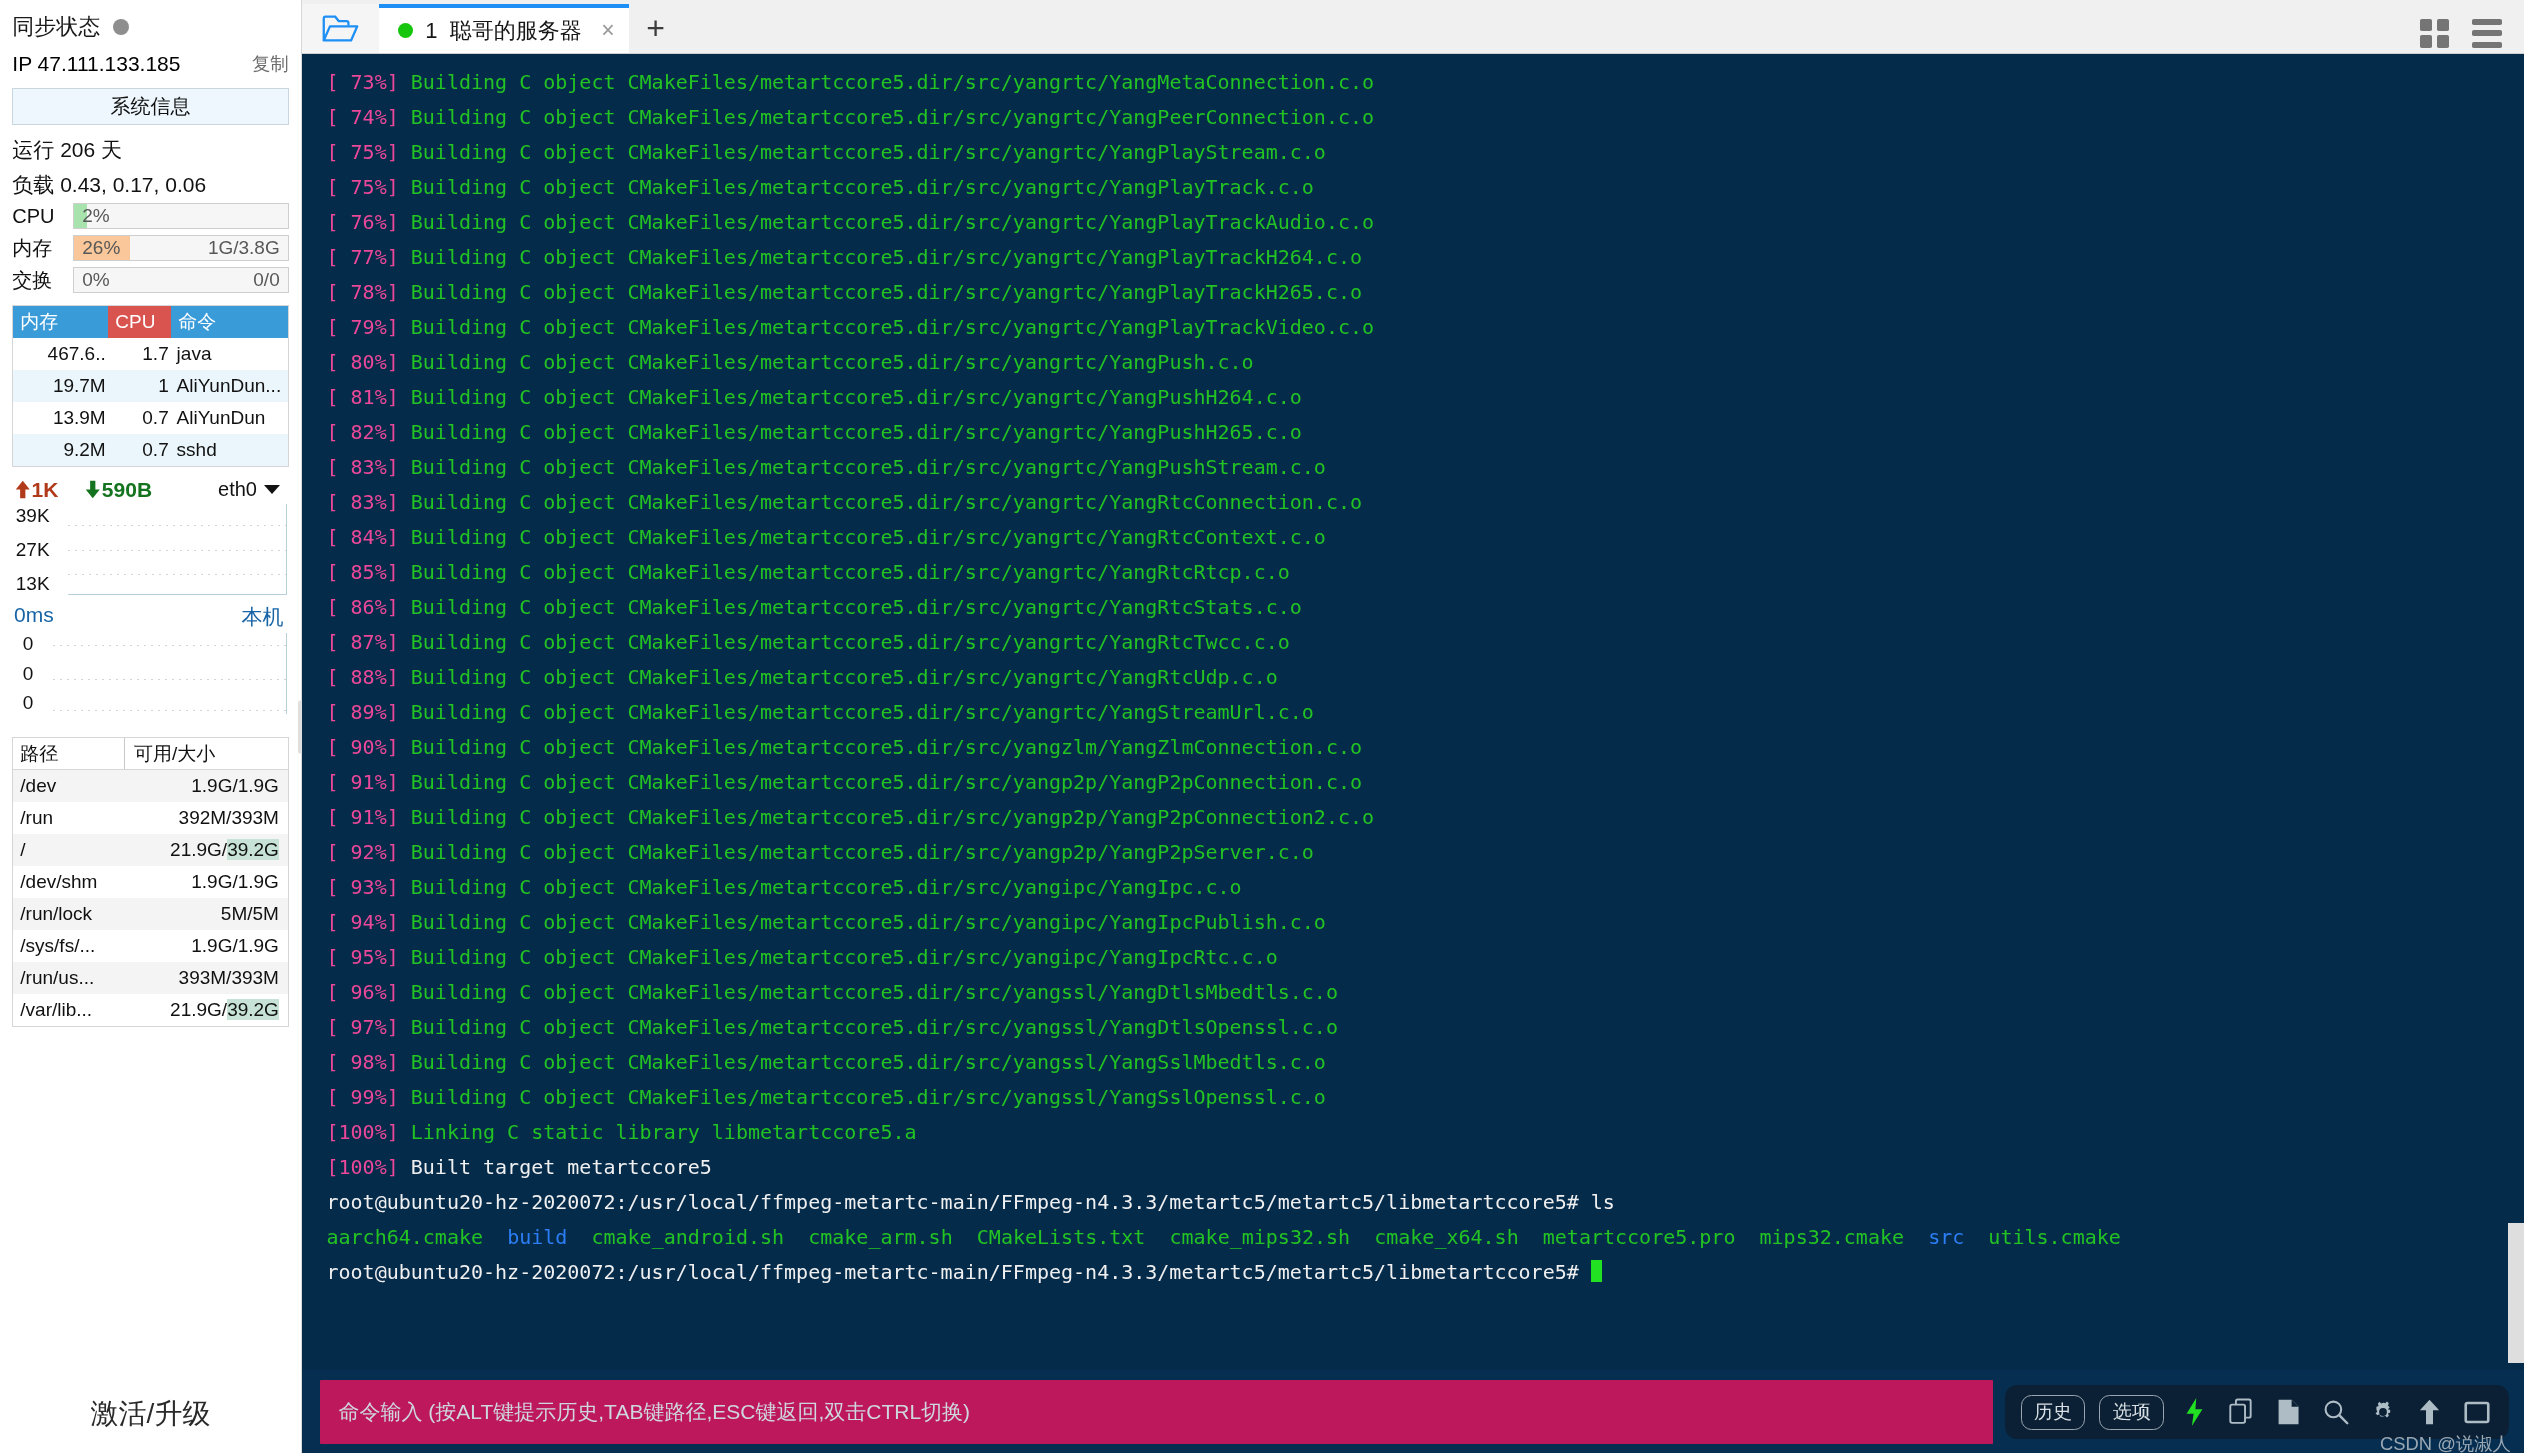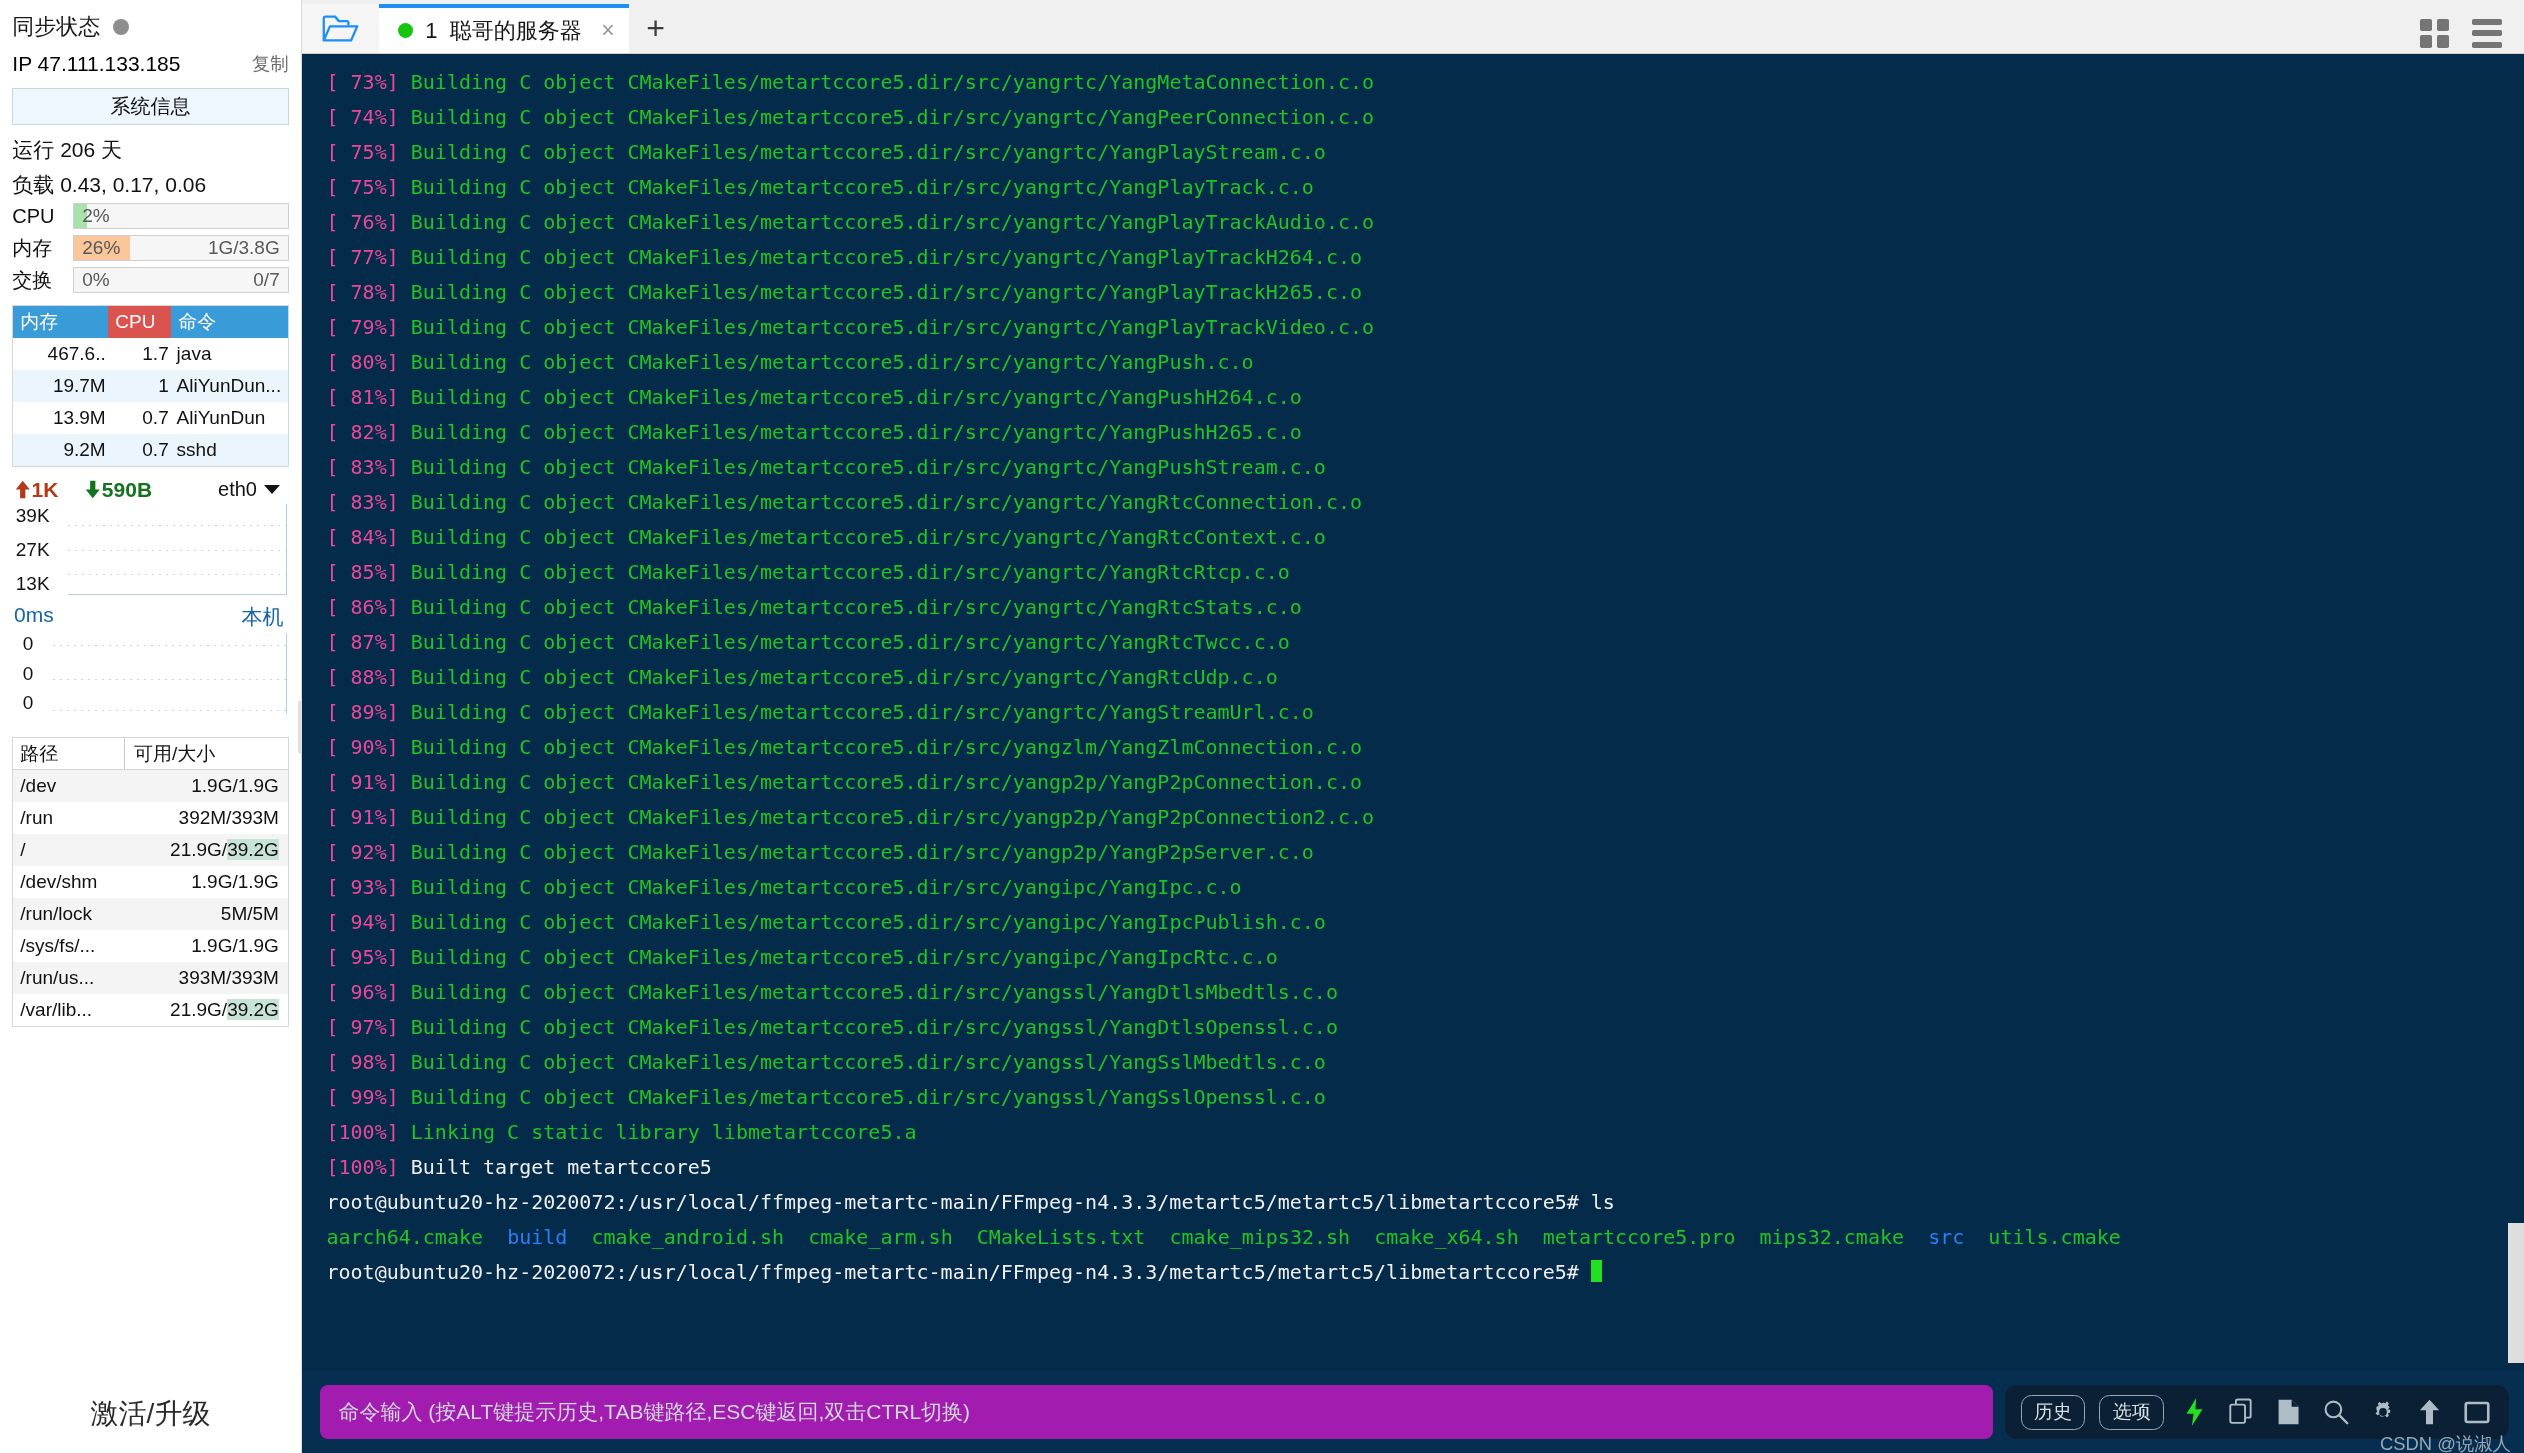--- a/index.html
+++ b/index.html
@@ -193,21 +193,21 @@
   }
   .term-thumb { position: absolute; right: 0; bottom: 7px; width: 16.7px; height: 140px; background: #dedede; }
 
   
   .cmdbar {
     height: 84px; flex: 0 0 84px; background: #062e50;
     display: flex; align-items: center; padding: 0 16px 0 17.5px; gap: 12.3px;
     position: relative;
   }
   .cmd-input {
-    flex: 1; height: 54px; background: #a21caf; border-radius: 8px;
+    flex: 1; height: 64px; background: #be185d; border-radius: 1px;
     display: flex; align-items: center; padding: 0 19px;
     font-size: 21px; color: #cfd6dc;
   }
   .cmd-tools {
     height: 54px; background: #0b2035; border-radius: 12.3px;
     display: flex; align-items: center; gap: 14px; padding: 0 16px;
   }
   .pill {
     border: 1.3px solid #9aa7b1; border-radius: 10.5px; color: #d8dfe4;
     font-size: 19px; padding: 3.5px 12.3px;
@@ -257,21 +257,21 @@
           <span class="meter-fill mem" style="width:26%"></span>
           <span class="meter-pct">26%</span>
           <span class="meter-right">1G/3.8G</span>
         </div>
       </div>
 
       <div class="meter-row">
         <span class="meter-key">交换</span>
         <div class="meter">
           <span class="meter-pct">0%</span>
-          <span class="meter-right">0/7</span>
+          <span class="meter-right">0/0</span>
         </div>
       </div>
 
       <div class="ptable">
         <div class="ptable-head">
           <div class="ph mem">内存</div>
           <div class="ph cpu">CPU</div>
           <div class="ph cmd">命令</div>
         </div>
         <div class="prow">

